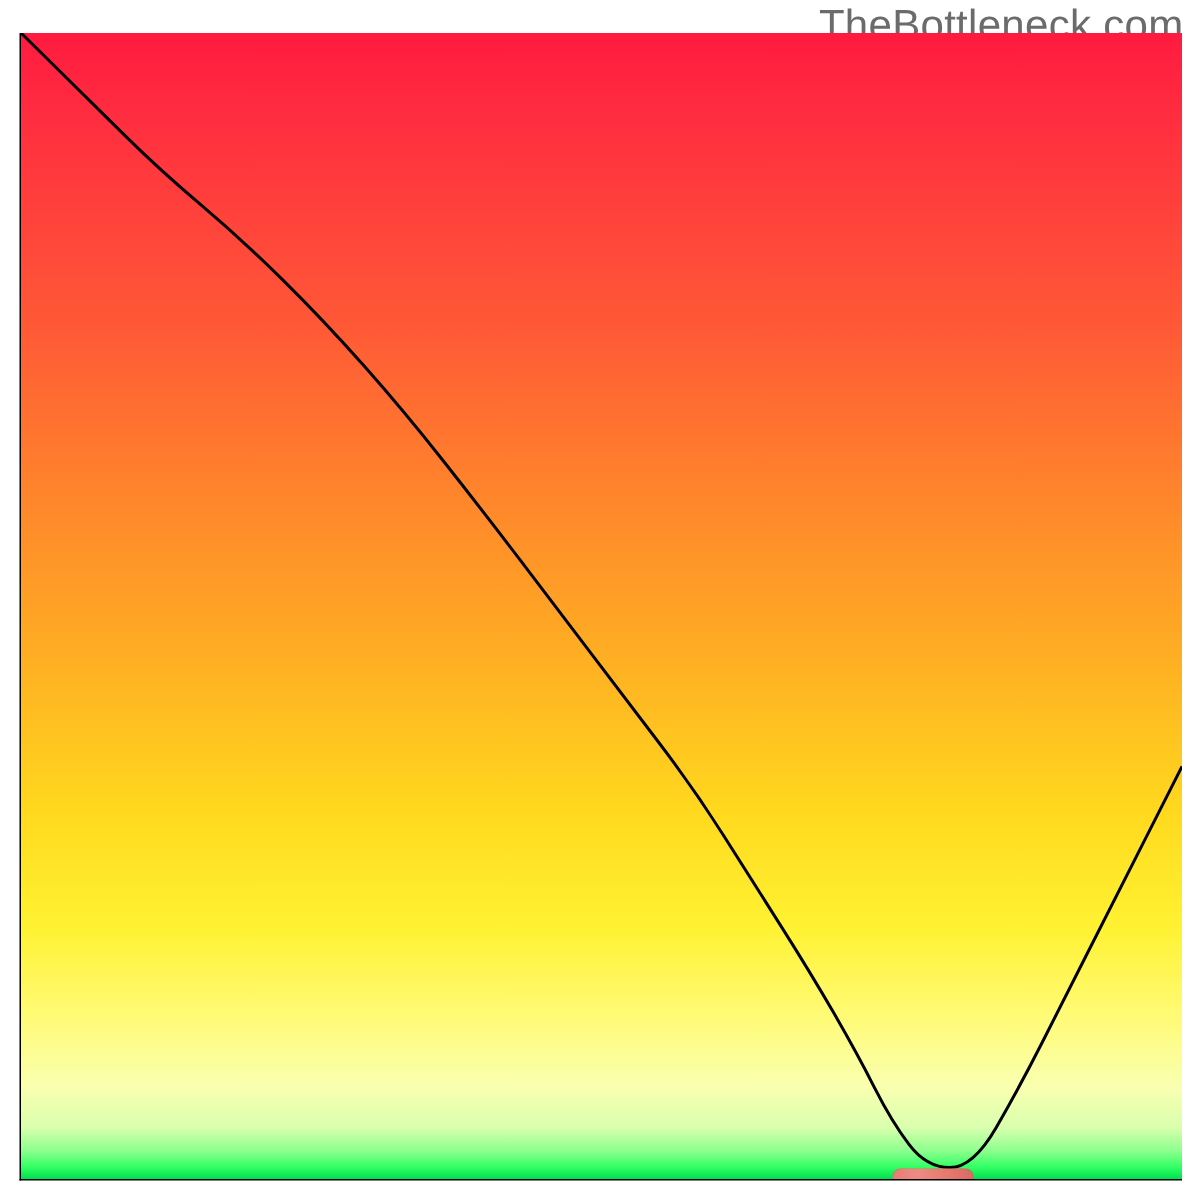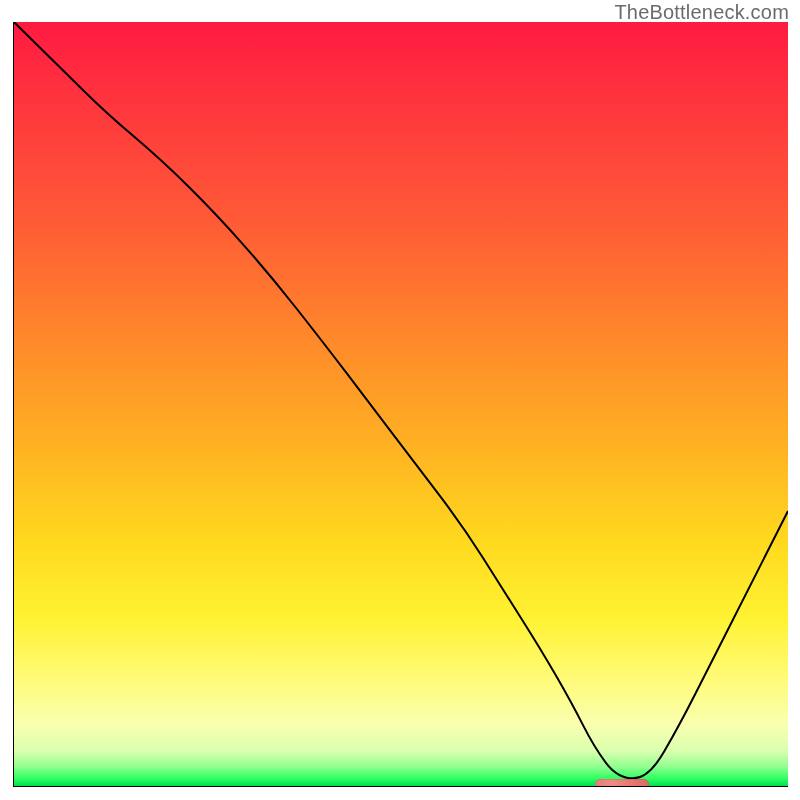--- a/index.html
+++ b/index.html
@@ -39,21 +39,21 @@
       #8fff8f 97.5%,
       #2fff62 99%,
       #00e050 100%
     );
   }
   .watermark {
     position: absolute;
     top: 1px;
     right: 11px;
     color: #6b6b6b;
-    font-size: 20px;
+    font-size: 28px;
     letter-spacing: 0.2px;
     font-weight: 500;
   }
   .curve-svg {
     position: absolute;
     inset: 0;
     width: 100%;
     height: 100%;
   }
   .marker {

